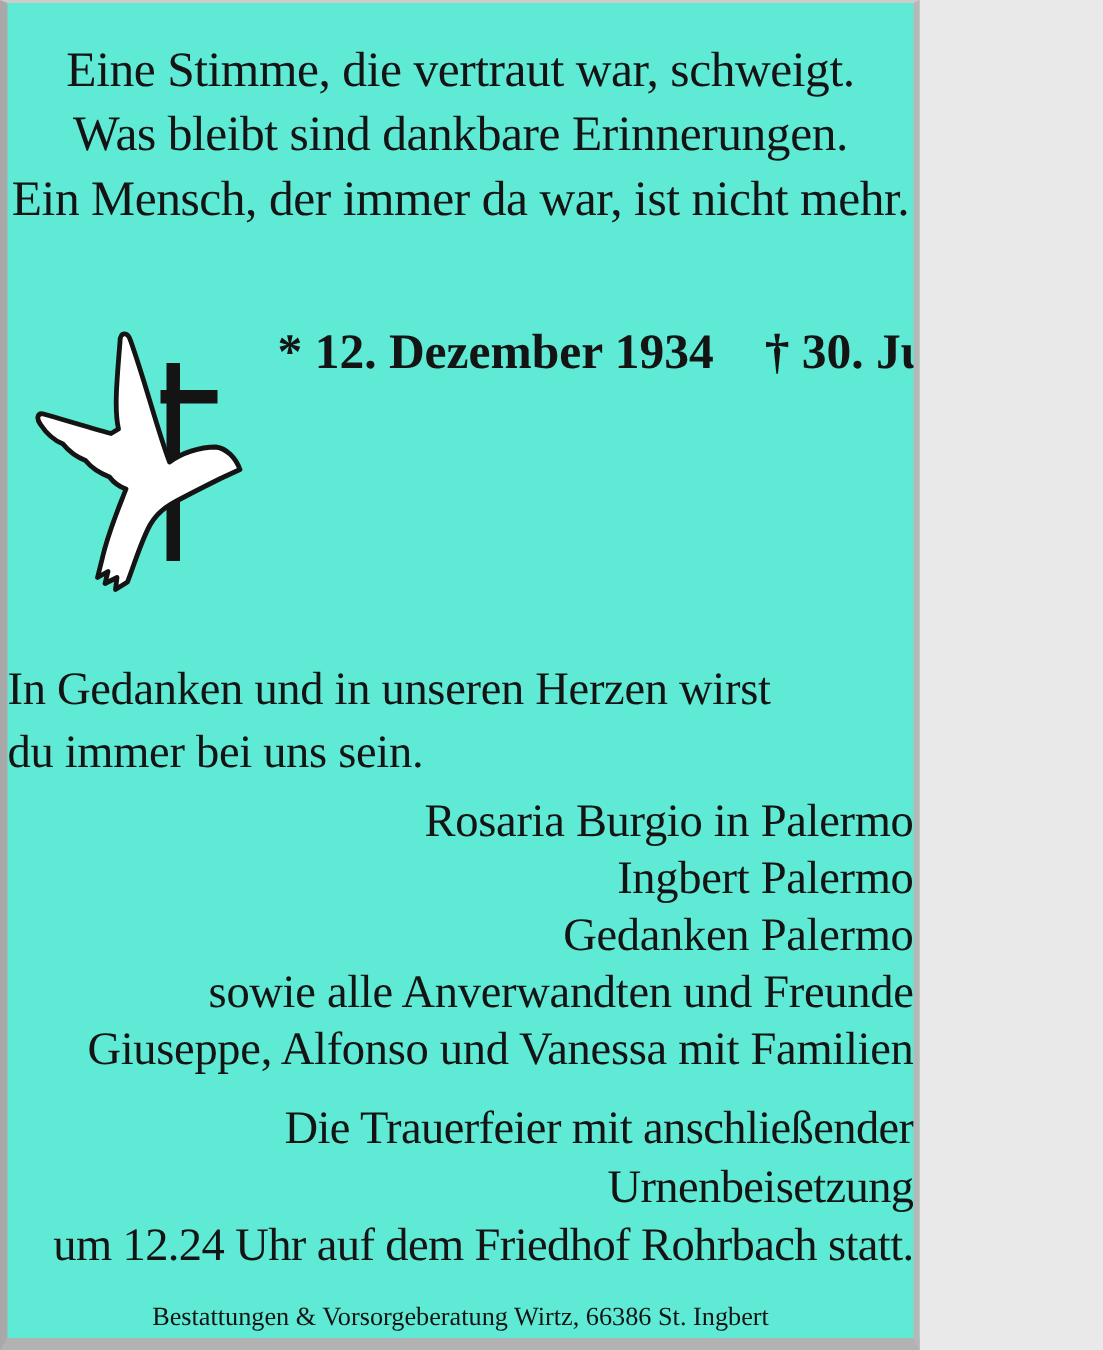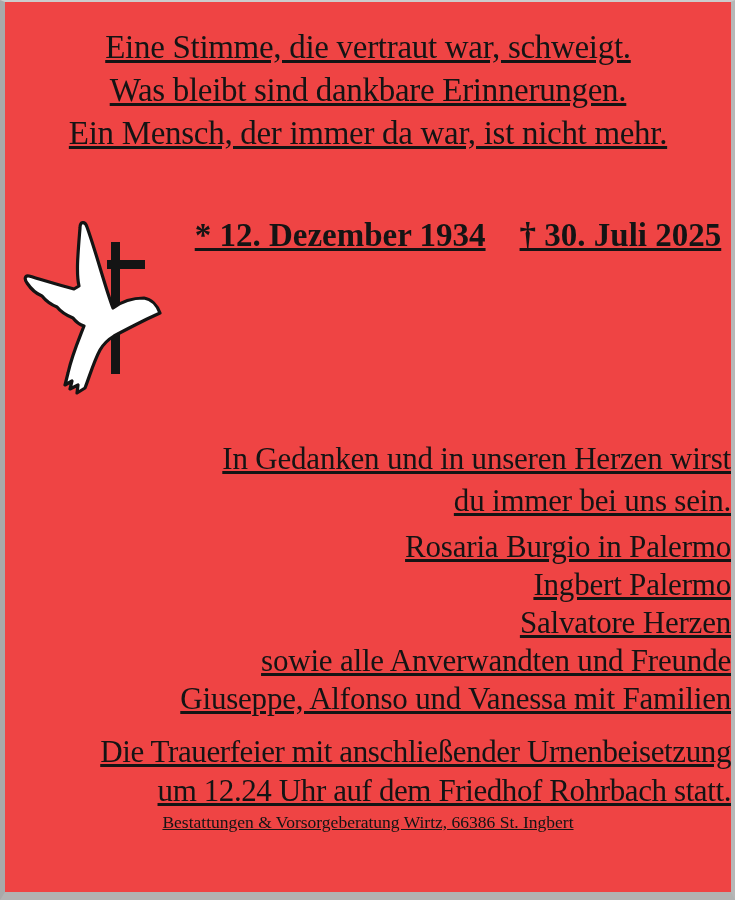--- a/index.html
+++ b/index.html
@@ -3,29 +3,28 @@
 <meta charset="utf-8">
 <style>
   html,body{margin:0;padding:0;}
   body{
     width:735px;height:900px;
     background:#e9e9e9;
     font-family:"Liberation Serif","DejaVu Serif",serif;
   }
   .page{
     box-sizing:border-box;
-    width:735px;height:900px;
-    background:#ef4444;
+    width:613px;height:900px;
+    background:#5eead4;
     border-left:5px solid #a9a9a9;
     border-bottom:8px solid #b2b2b2;
     border-top:2px solid #cccccc;
     border-right:4px solid #b7b7b7;
     color:#141414;
     overflow:hidden;
-    text-decoration:underline;
   }
   .tagline{
     margin-top:24px;
     text-align:center;
     font-size:33px;
     line-height:43px;
     letter-spacing:-0.3px;
   }
   .header{
     position:relative;
@@ -52,40 +51,41 @@
   .dates{
     margin-top:60px;
     font-size:33px;
     font-weight:bold;
     line-height:40px;
     white-space:nowrap;
   }
   .dates .death{ margin-left:34px; }
   .condolence{
     margin-top:8px;
-    text-align:right;
+    text-align:left;
     font-size:31px;
     line-height:42px;
     letter-spacing:-0.2px;
   }
   .mourners{
     margin-top:6px;
     text-align:right;
     font-size:31px;
     line-height:38px;
     letter-spacing:-0.2px;
   }
   .ceremony{
     margin-top:14px;
     text-align:right;
     font-size:31px;
     line-height:39px;
     letter-spacing:-0.4px;
   }
   .footer{
+    margin-top:16px;
     text-align:center;
     font-size:17.5px;
     line-height:24px;
   }
 </style>
 </head>
 <body>
 
 <div class="page">
 
@@ -132,21 +132,21 @@
   </div>
 
   <div class="condolence">
     <div>In Gedanken und in unseren Herzen wirst</div>
     <div>du immer bei uns sein.</div>
   </div>
 
   <div class="mourners">
     <div>Rosaria Burgio in Palermo</div>
     <div>Ingbert Palermo</div>
-    <div>Salvatore Herzen</div>
+    <div>Gedanken Palermo</div>
     <div>sowie alle Anverwandten und Freunde</div>
     <div>Giuseppe, Alfonso und Vanessa mit Familien</div>
   </div>
 
   <div class="ceremony">
     <div>Die Trauerfeier mit anschließender Urnenbeisetzung</div>
     <div>um 12.24 Uhr auf dem Friedhof Rohrbach statt.</div>
   </div>
 
   <div class="footer">Bestattungen &amp; Vorsorgeberatung Wirtz, 66386 St. Ingbert</div>

